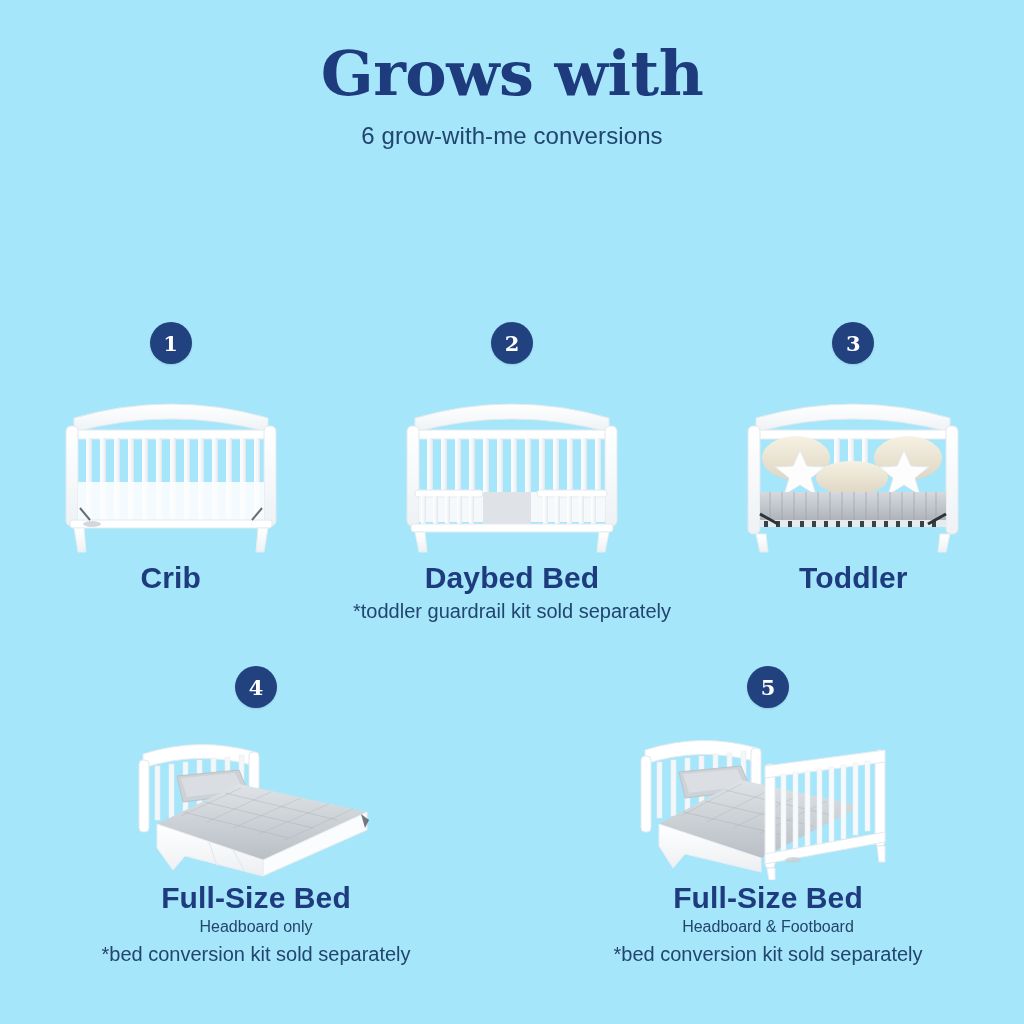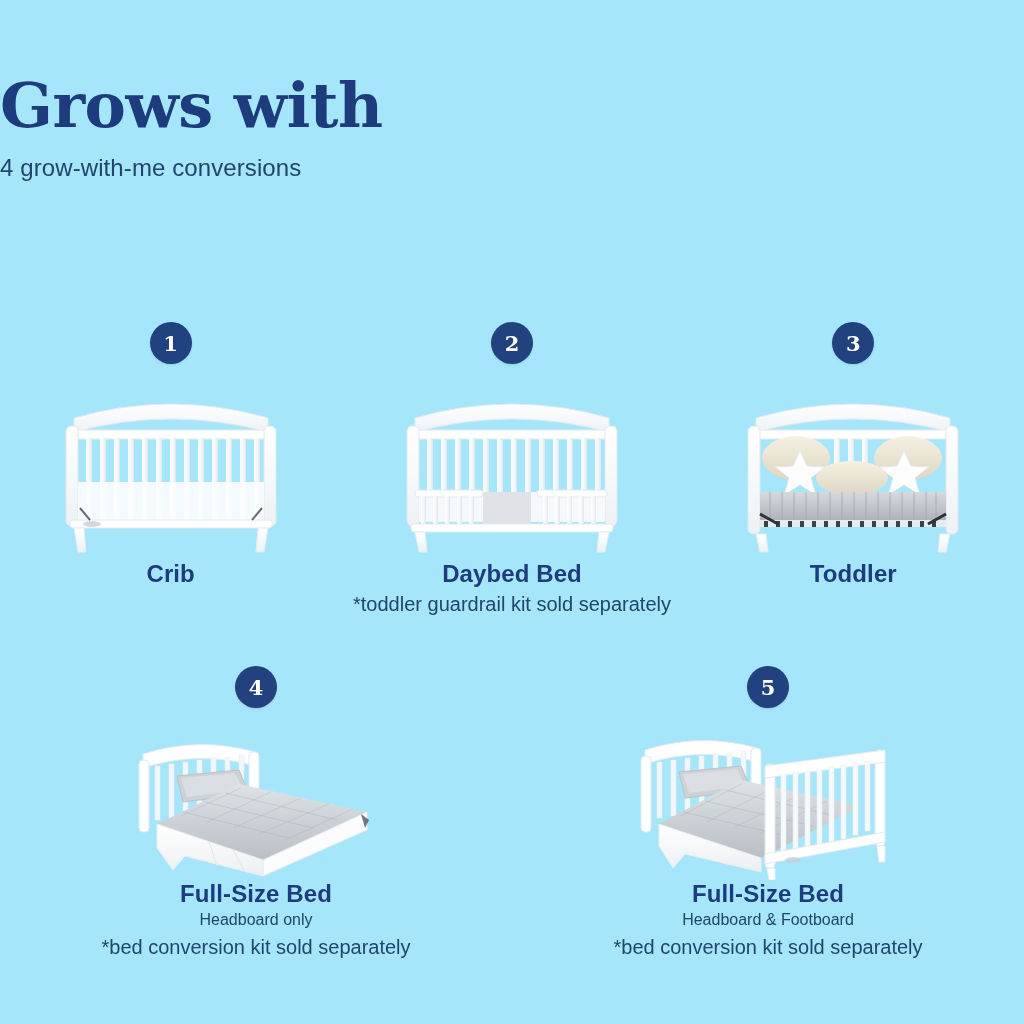--- a/index.html
+++ b/index.html
@@ -6,21 +6,21 @@
   body{
     width:1024px;height:1024px;
     background:#a5e6fb;
     font-family:"Liberation Sans", sans-serif;
     overflow:hidden;
     position:relative;
   }
   .page{position:relative;width:1024px;height:1024px;}
 
   
-  .header{padding-top:76px;text-align:left;}
+  .header{padding-top:44px;text-align:center;}
   .title{
     font-family:"DejaVu Serif", serif;
     font-weight:700;
     font-size:62px;
     line-height:0.97;
     color:#1e3c7d;
     letter-spacing:-0.5px;
     margin:0;
   }
   .title .l2{display:block;}
@@ -49,21 +49,21 @@
     box-shadow:0 1px 2px rgba(0,0,0,.12);
     flex:none;
   }
 
   .art{margin-top:10px;}
   .art-bottom{margin-top:12px;}
 
   .labels{text-align:center;}
   .labels-top{margin-top:6px;}
   .lbl-main{
-    font-size:24px;font-weight:700;color:#1e3c7d;
+    font-size:30px;font-weight:700;color:#1e3c7d;
     letter-spacing:0.1px;line-height:1.18;
   }
   .lbl-sub{
     font-size:16px;font-weight:400;color:#22456e;
     line-height:1.3;margin-top:2px;
   }
   .lbl-note{
     font-size:20px;font-weight:400;color:#22456e;
     line-height:1.3;margin-top:3px;
   }
@@ -71,21 +71,21 @@
 </style>
 </head>
 <body>
 
 <div class="page">
 
   <div class="header">
     <h1 class="title">
       <span>Grows with</span>
     </h1>
-    <p class="subtitle">4 grow-with-me conversions</p>
+    <p class="subtitle">6 grow-with-me conversions</p>
   </div>
 
   <div class="row row-top">
 
     <div class="cell">
       <div class="badge">1</div>
       <div class="art">
         <svg width="230" height="180" viewBox="0 0 230 180">
           <defs>
             <linearGradient id="wg" x1="0" y1="0" x2="0" y2="1">

